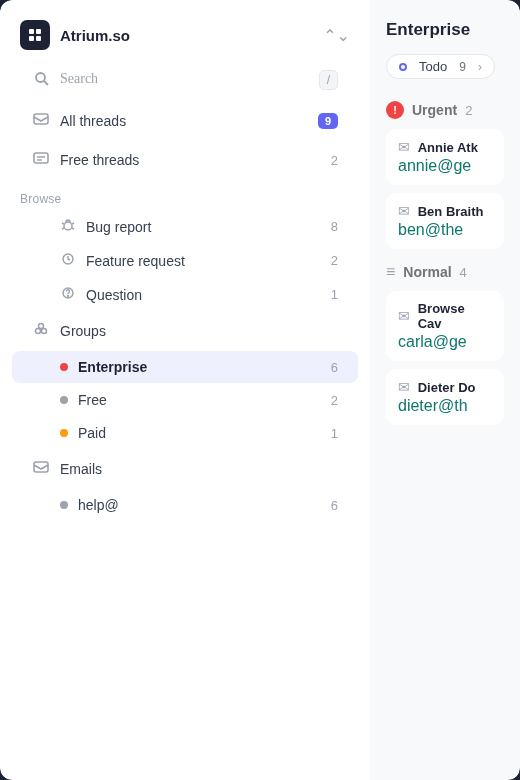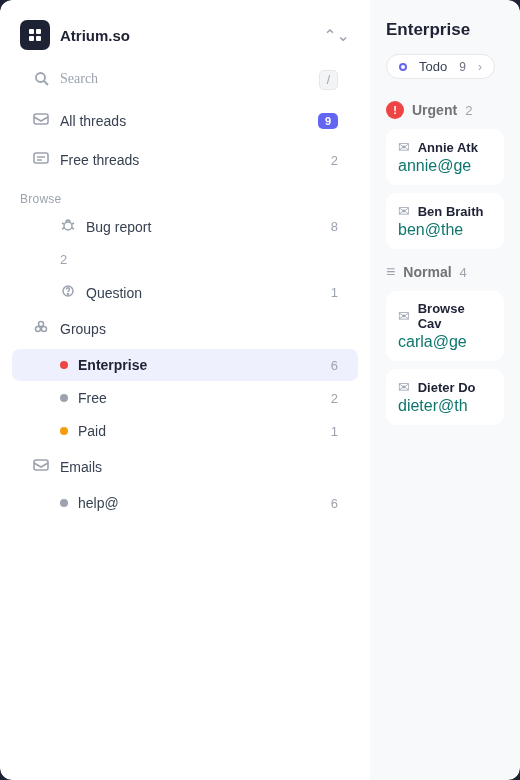--- a/index.html
+++ b/index.html
@@ -434,20 +434,29 @@
             <line x1="3" y1="10" x2="1" y2="11"></line>
             <line x1="11" y1="10" x2="13" y2="11"></line>
           </svg>
         </span>
         <span class="sub-label">Bug report</span>
       </div>
       <span class="sub-count">8</span>
     </div>
 
     <div class="sub-item">
+      <div class="sub-item-left">
+        <span class="sub-icon">
+          <svg width="14" height="14" viewBox="0 0 14 14" fill="none" stroke="#9ca3af" stroke-width="1.5">
+            <circle cx="7" cy="7" r="5"></circle>
+            <path d="M7 4v3l2 1"></path>
+          </svg>
+        </span>
+        <span class="sub-label">Feature request</span>
+      </div>
       <span class="sub-count">2</span>
     </div>
 
     <div class="sub-item">
       <div class="sub-item-left">
         <span class="sub-icon">
           <svg width="14" height="14" viewBox="0 0 14 14" fill="none" stroke="#9ca3af" stroke-width="1.5">
             <circle cx="7" cy="7" r="5"></circle>
             <path d="M5.5 5.5C5.5 4.4 6.2 3.8 7 3.8s1.5.8 1.5 1.7c0 1-1.5 1.5-1.5 2.5"></path>
             <circle cx="7" cy="10" r="0.5" fill="#9ca3af"></circle>

